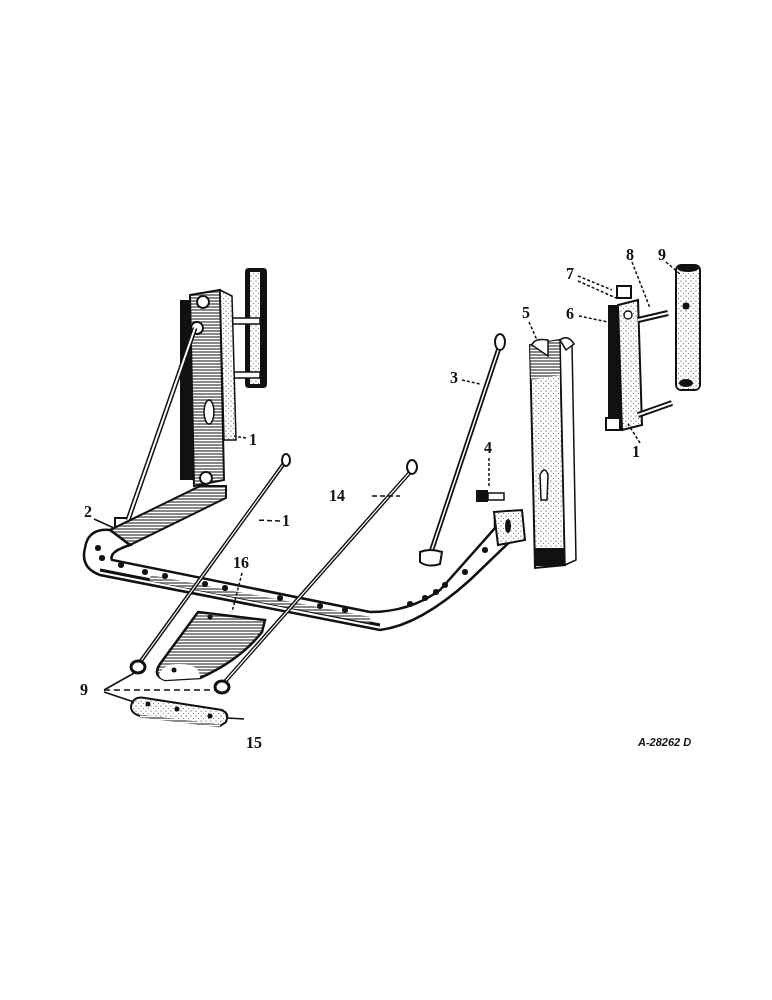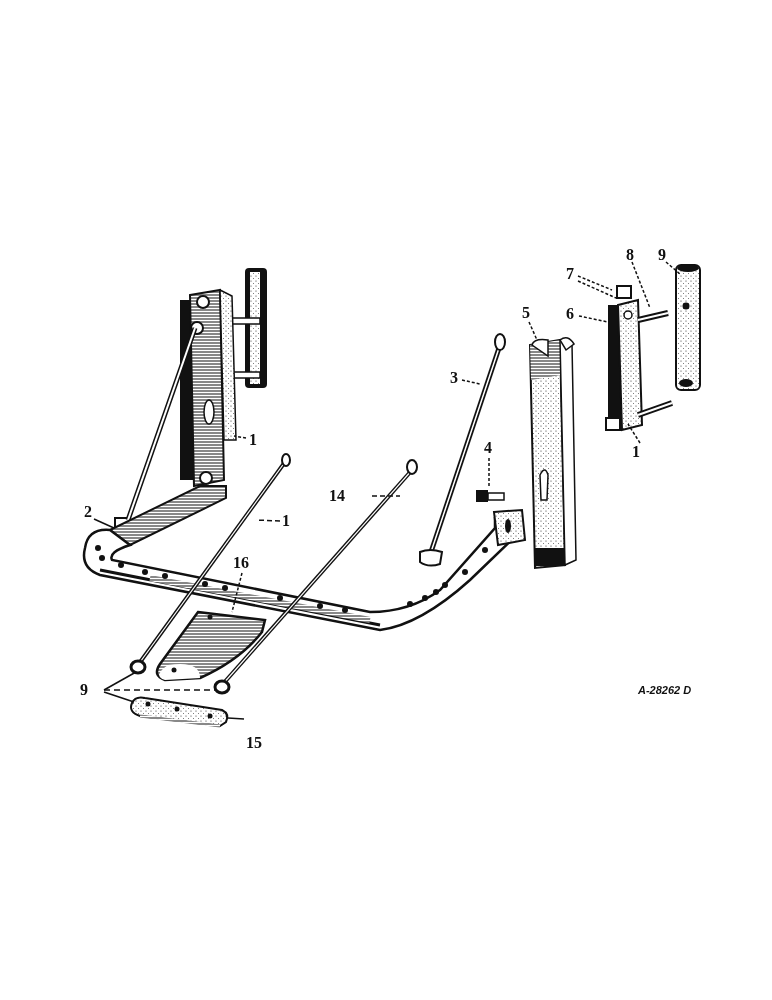--- a/index.html
+++ b/index.html
@@ -196,13 +196,13 @@
 <div class="callout" style="left:566px;top:266px;">7</div>
 <div class="callout" style="left:626px;top:247px;">8</div>
 <div class="callout" style="left:658px;top:247px;">9</div>
 <div class="callout" style="left:632px;top:444px;">1</div>
 <div class="callout" style="left:233px;top:555px;">16</div>
 <div class="callout" style="left:80px;top:682px;">9</div>
 <div class="callout" style="left:282px;top:513px;">1</div>
 <div class="callout" style="left:329px;top:488px;">14</div>
 <div class="callout" style="left:246px;top:711px;margin-top:24px;">15</div>
 
-<div class="drawing-id" style="left:638px;top:684px;">A-28262 D</div>
+<div class="drawing-id" style="left:638px;top:736px;">A-28262 D</div>
 
 </body></html>

